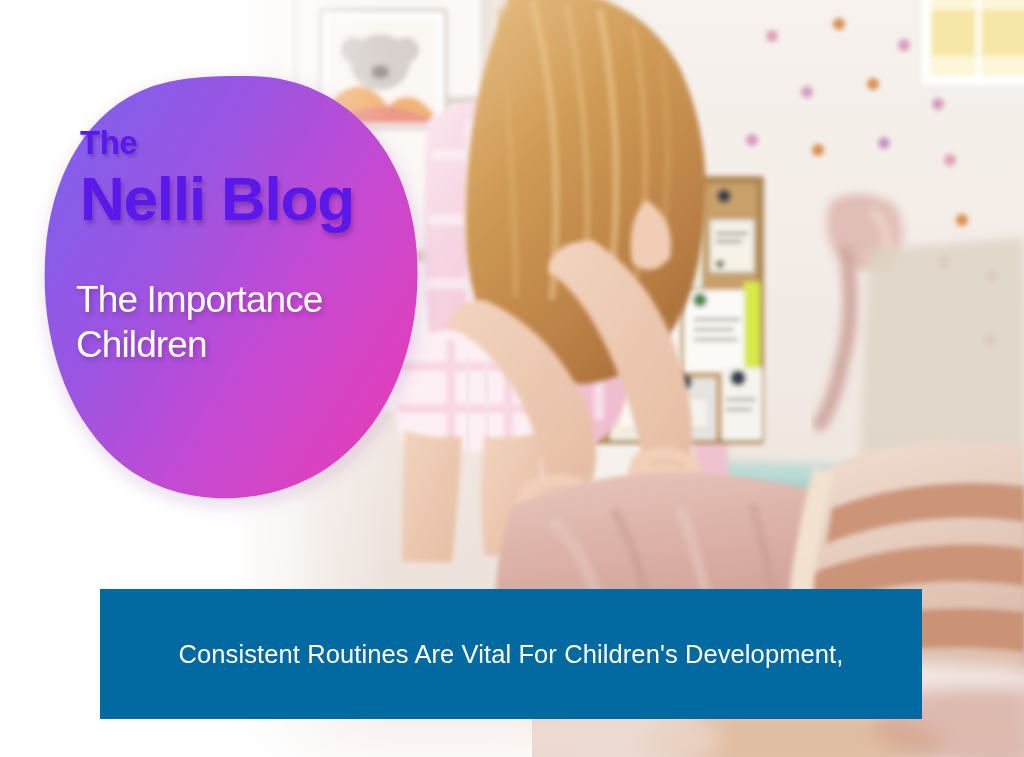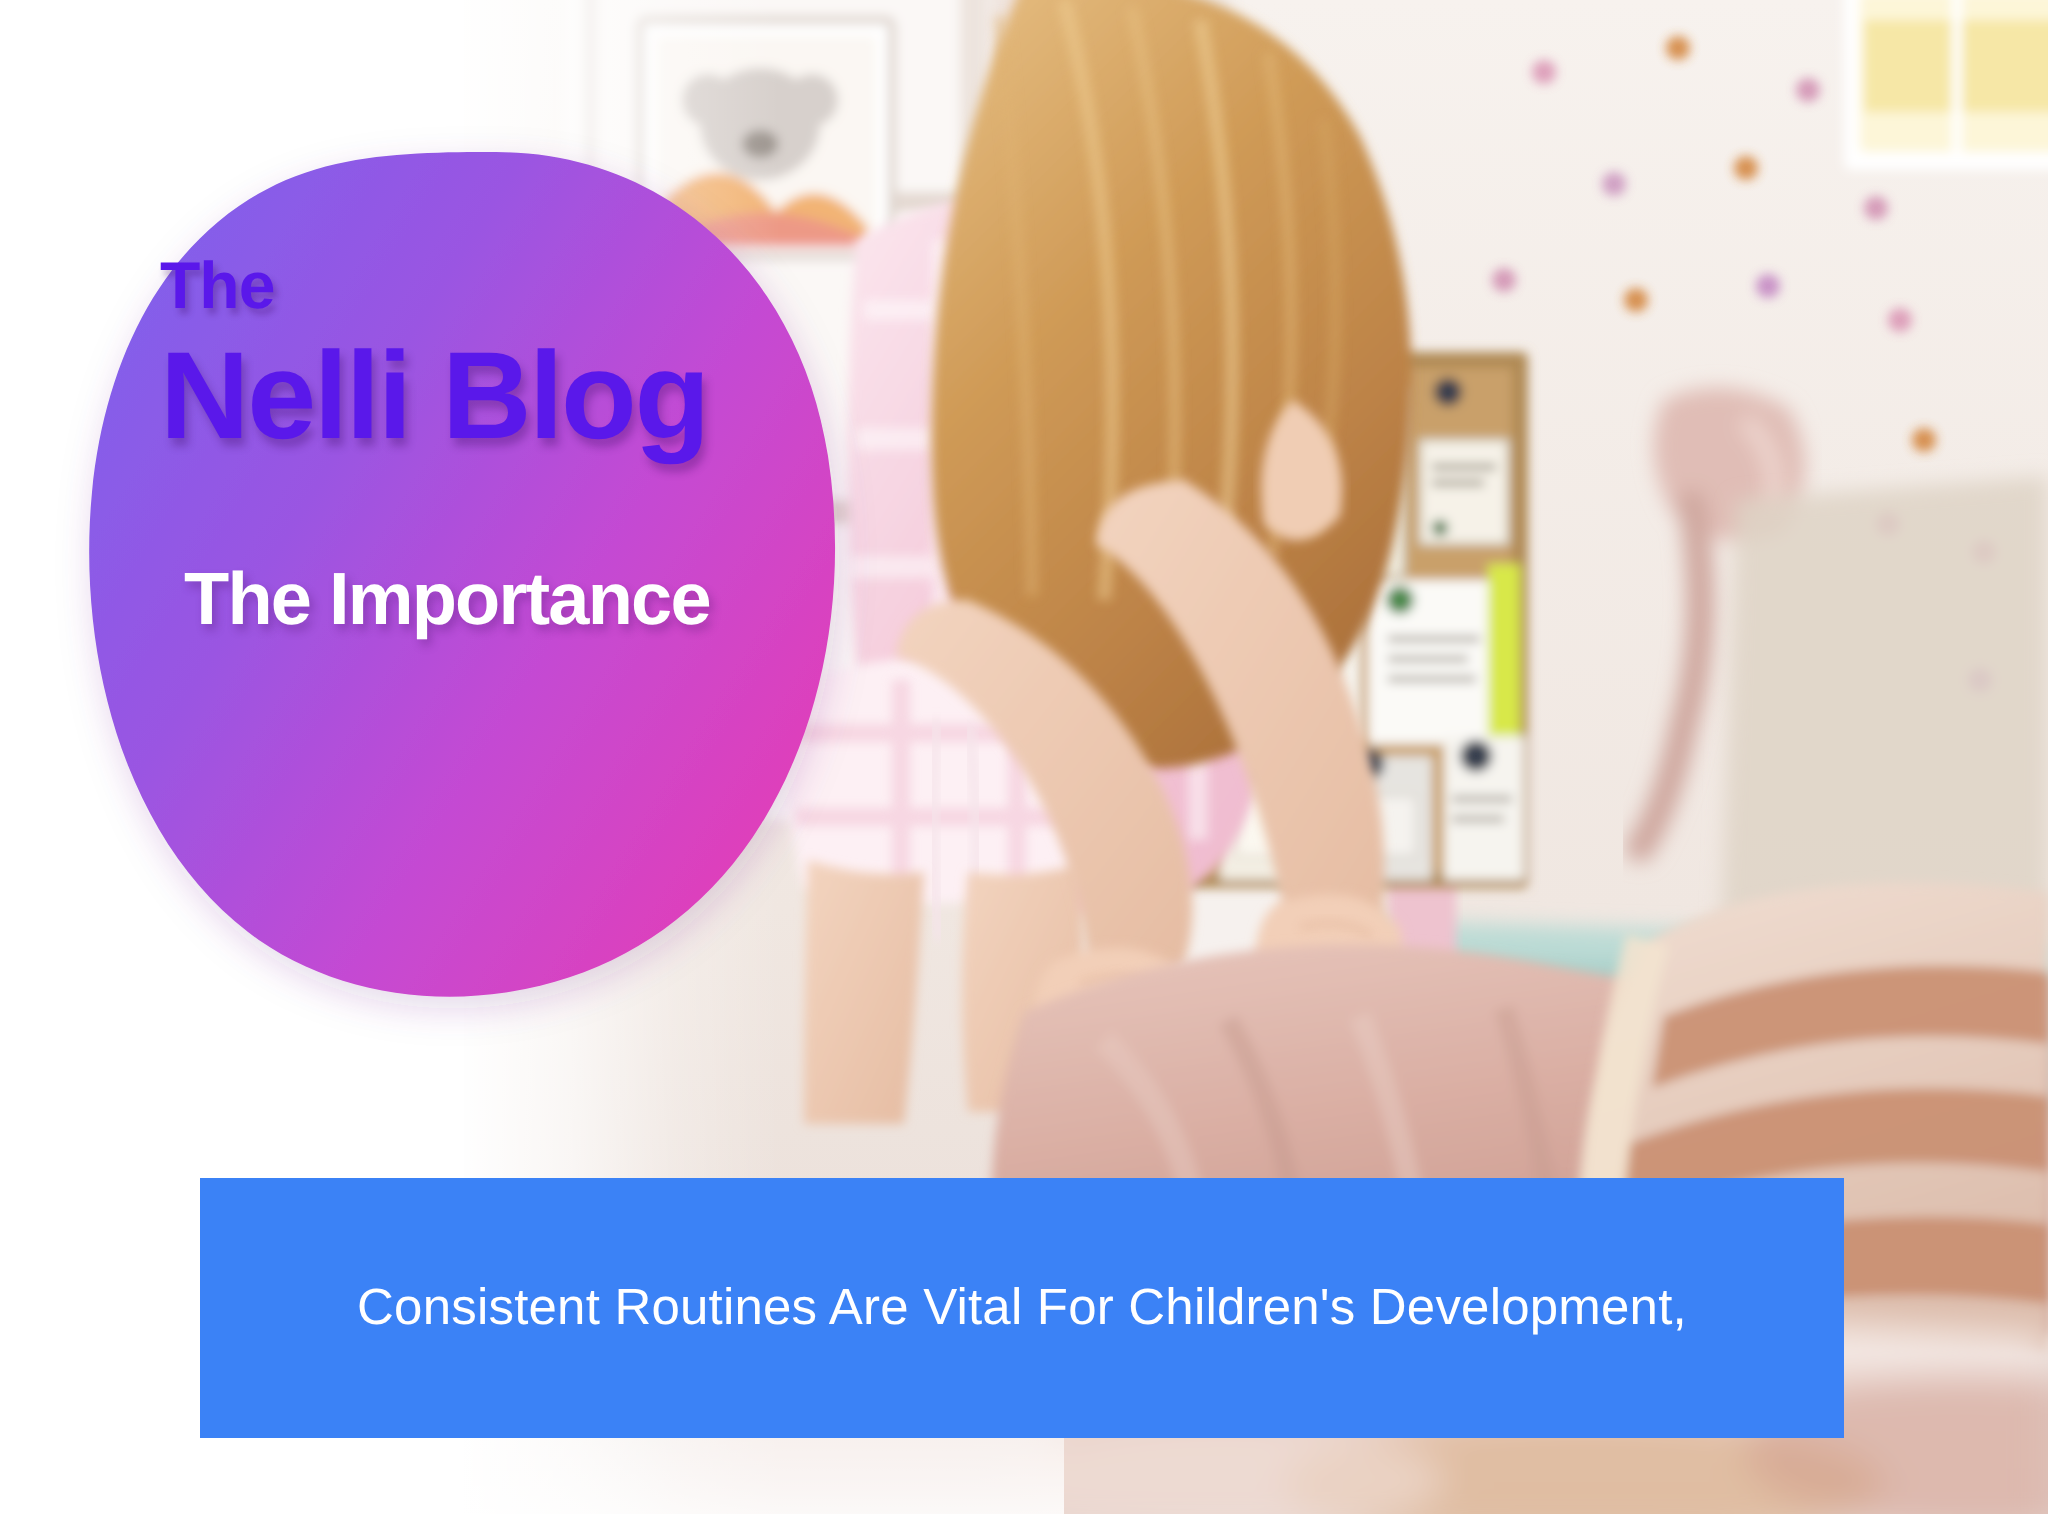--- a/index.html
+++ b/index.html
@@ -76,37 +76,37 @@
     font-weight: 700;
     line-height: 1.02;
     letter-spacing: -1.2px;
     color: #5a18ea;
     margin-top: 8px;
     text-shadow: 2px 4px 4px rgba(60,10,100,0.32);
   }
 
   .headline {
     position: absolute;
-    left: 92px; top: 278px;
+    left: 76px; top: 278px;
     width: 370px;
     z-index: 5;
     font-size: 37px;
-    font-weight: 700;
+    font-weight: 400;
     line-height: 1.21;
     letter-spacing: -0.9px;
     color: #ffffff;
     text-shadow: 2px 3px 5px rgba(80,20,110,0.33);
   }
 
   
   .caption-bar {
     position: absolute;
     left: 100px; top: 589px;
     width: 822px; height: 130px;
-    background: #3b82f6;
+    background: #0369a1;
     z-index: 6;
     display: flex;
     flex-direction: column;
     align-items: center;
     justify-content: center;
   }
   .caption-line {
     color: #ffffff;
     font-size: 25.5px;
     font-weight: 400;
@@ -405,19 +405,20 @@
     </svg>
   </div>
 
   <div class="brand">
     <div class="brand-the">The</div>
     <div class="brand-name">Nelli Blog</div>
   </div>
 
   <div class="headline">
     <div>The Importance</div>
+    <div>Children</div>
   </div>
 
   <div class="caption-bar">
     <div class="caption-line">Consistent Routines Are Vital For Children's Development,</div>
   </div>
 
 </div>
 
 </body></html>

